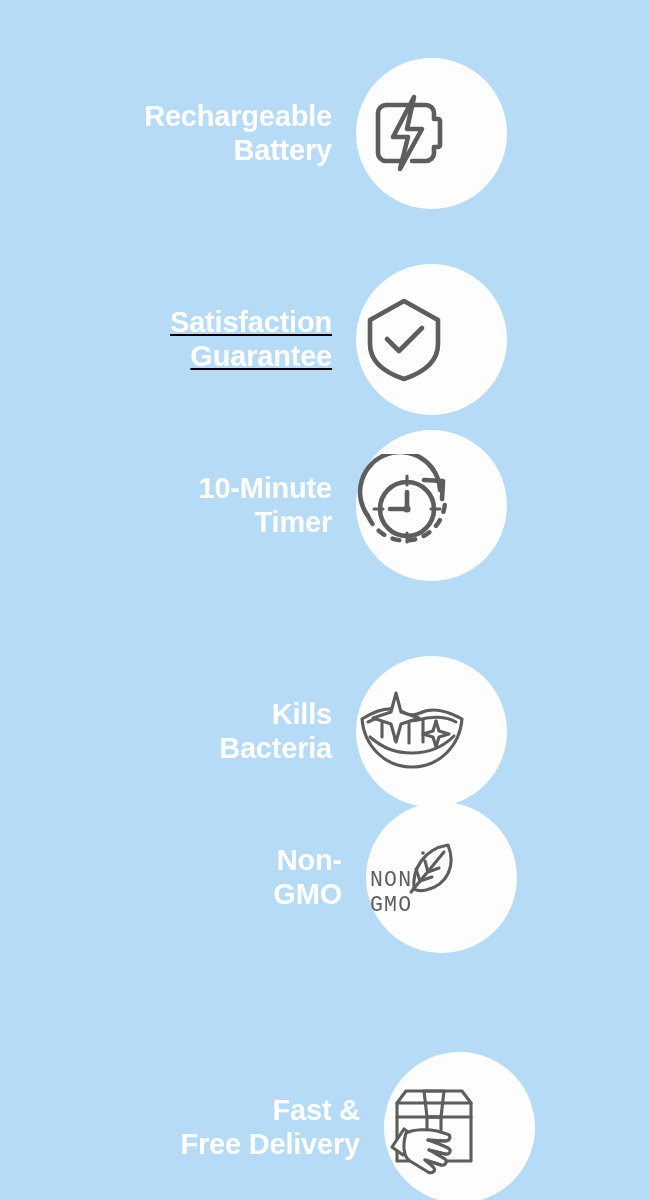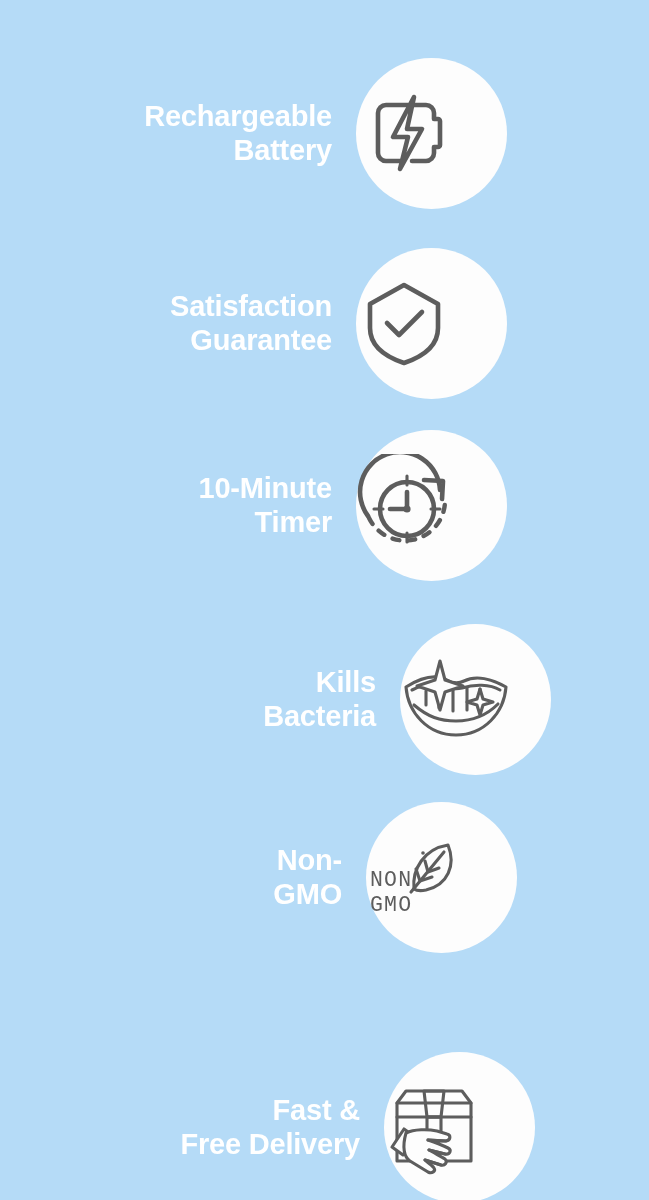--- a/index.html
+++ b/index.html
@@ -94,21 +94,21 @@
           <path class="ico-stroke" d="M52 20 H30 a8 8 0 0 0 -8 8 V68 a8 8 0 0 0 8 8 H46"></path>
 
           <path class="ico-stroke" d="M58 20 H70 a8 8 0 0 1 8 8 V34 h4 a2 2 0 0 1 2 2 V60 a2 2 0 0 1 -2 2 H78 V68 a8 8 0 0 1 -8 8 H56"></path>
 
           <path class="ico-stroke" d="M58 12 L37 52 H52 L44 84 L66 44 H51 Z"></path>
         </svg>
       </span>
     </div>
   </div>
 
-  <div class="benefit-row" style="top:248px;">
+  <div class="benefit-row" style="top:264px;text-decoration:underline;">
     <div class="benefit-label">Satisfaction
 Guarantee</div>
     <div class="benefit-icon-circle">
       <span>
         <svg width="96" height="96" viewBox="0 0 96 96" role="img">
           <path class="ico-stroke" d="M48 10 L82 29 V53 C82 71 66 82 48 88 C30 82 14 71 14 53 V29 Z"></path>
           <path class="ico-stroke" d="M31 48 L43 60 L66 37"></path>
         </svg>
       </span>
     </div>
@@ -132,21 +132,21 @@
           <path class="ico-stroke-thin" d="M51 22 V31 M51 79 V88 M18 55 H27 M75 55 H84"></path>
 
           <path class="ico-stroke" d="M51 55 V38"></path>
           <path class="ico-stroke" d="M51 55 H34"></path>
           <circle class="ico-fill" cx="51" cy="55" r="3.6"></circle>
         </svg>
       </span>
     </div>
   </div>
 
-  <div class="benefit-row" style="top:624px;padding-left:44px;">
+  <div class="benefit-row" style="top:656px;">
     <div class="benefit-label">Kills
 Bacteria</div>
     <div class="benefit-icon-circle">
       <span>
         <svg width="112" height="112" viewBox="0 0 112 112" role="img">
 
           <path class="ico-stroke-thin" d="M6 44 C22 34 36 31 47 37 C52 40 58 41 64 38 C76 32 92 36 106 44
                                           C104 70 84 92 56 92 C28 92 8 70 6 44 Z"></path>
 
           <path class="ico-stroke-thin" d="M12 47 C28 39 42 42 50 45 C54 46 58 46 62 45 C74 41 90 41 100 47"></path>

